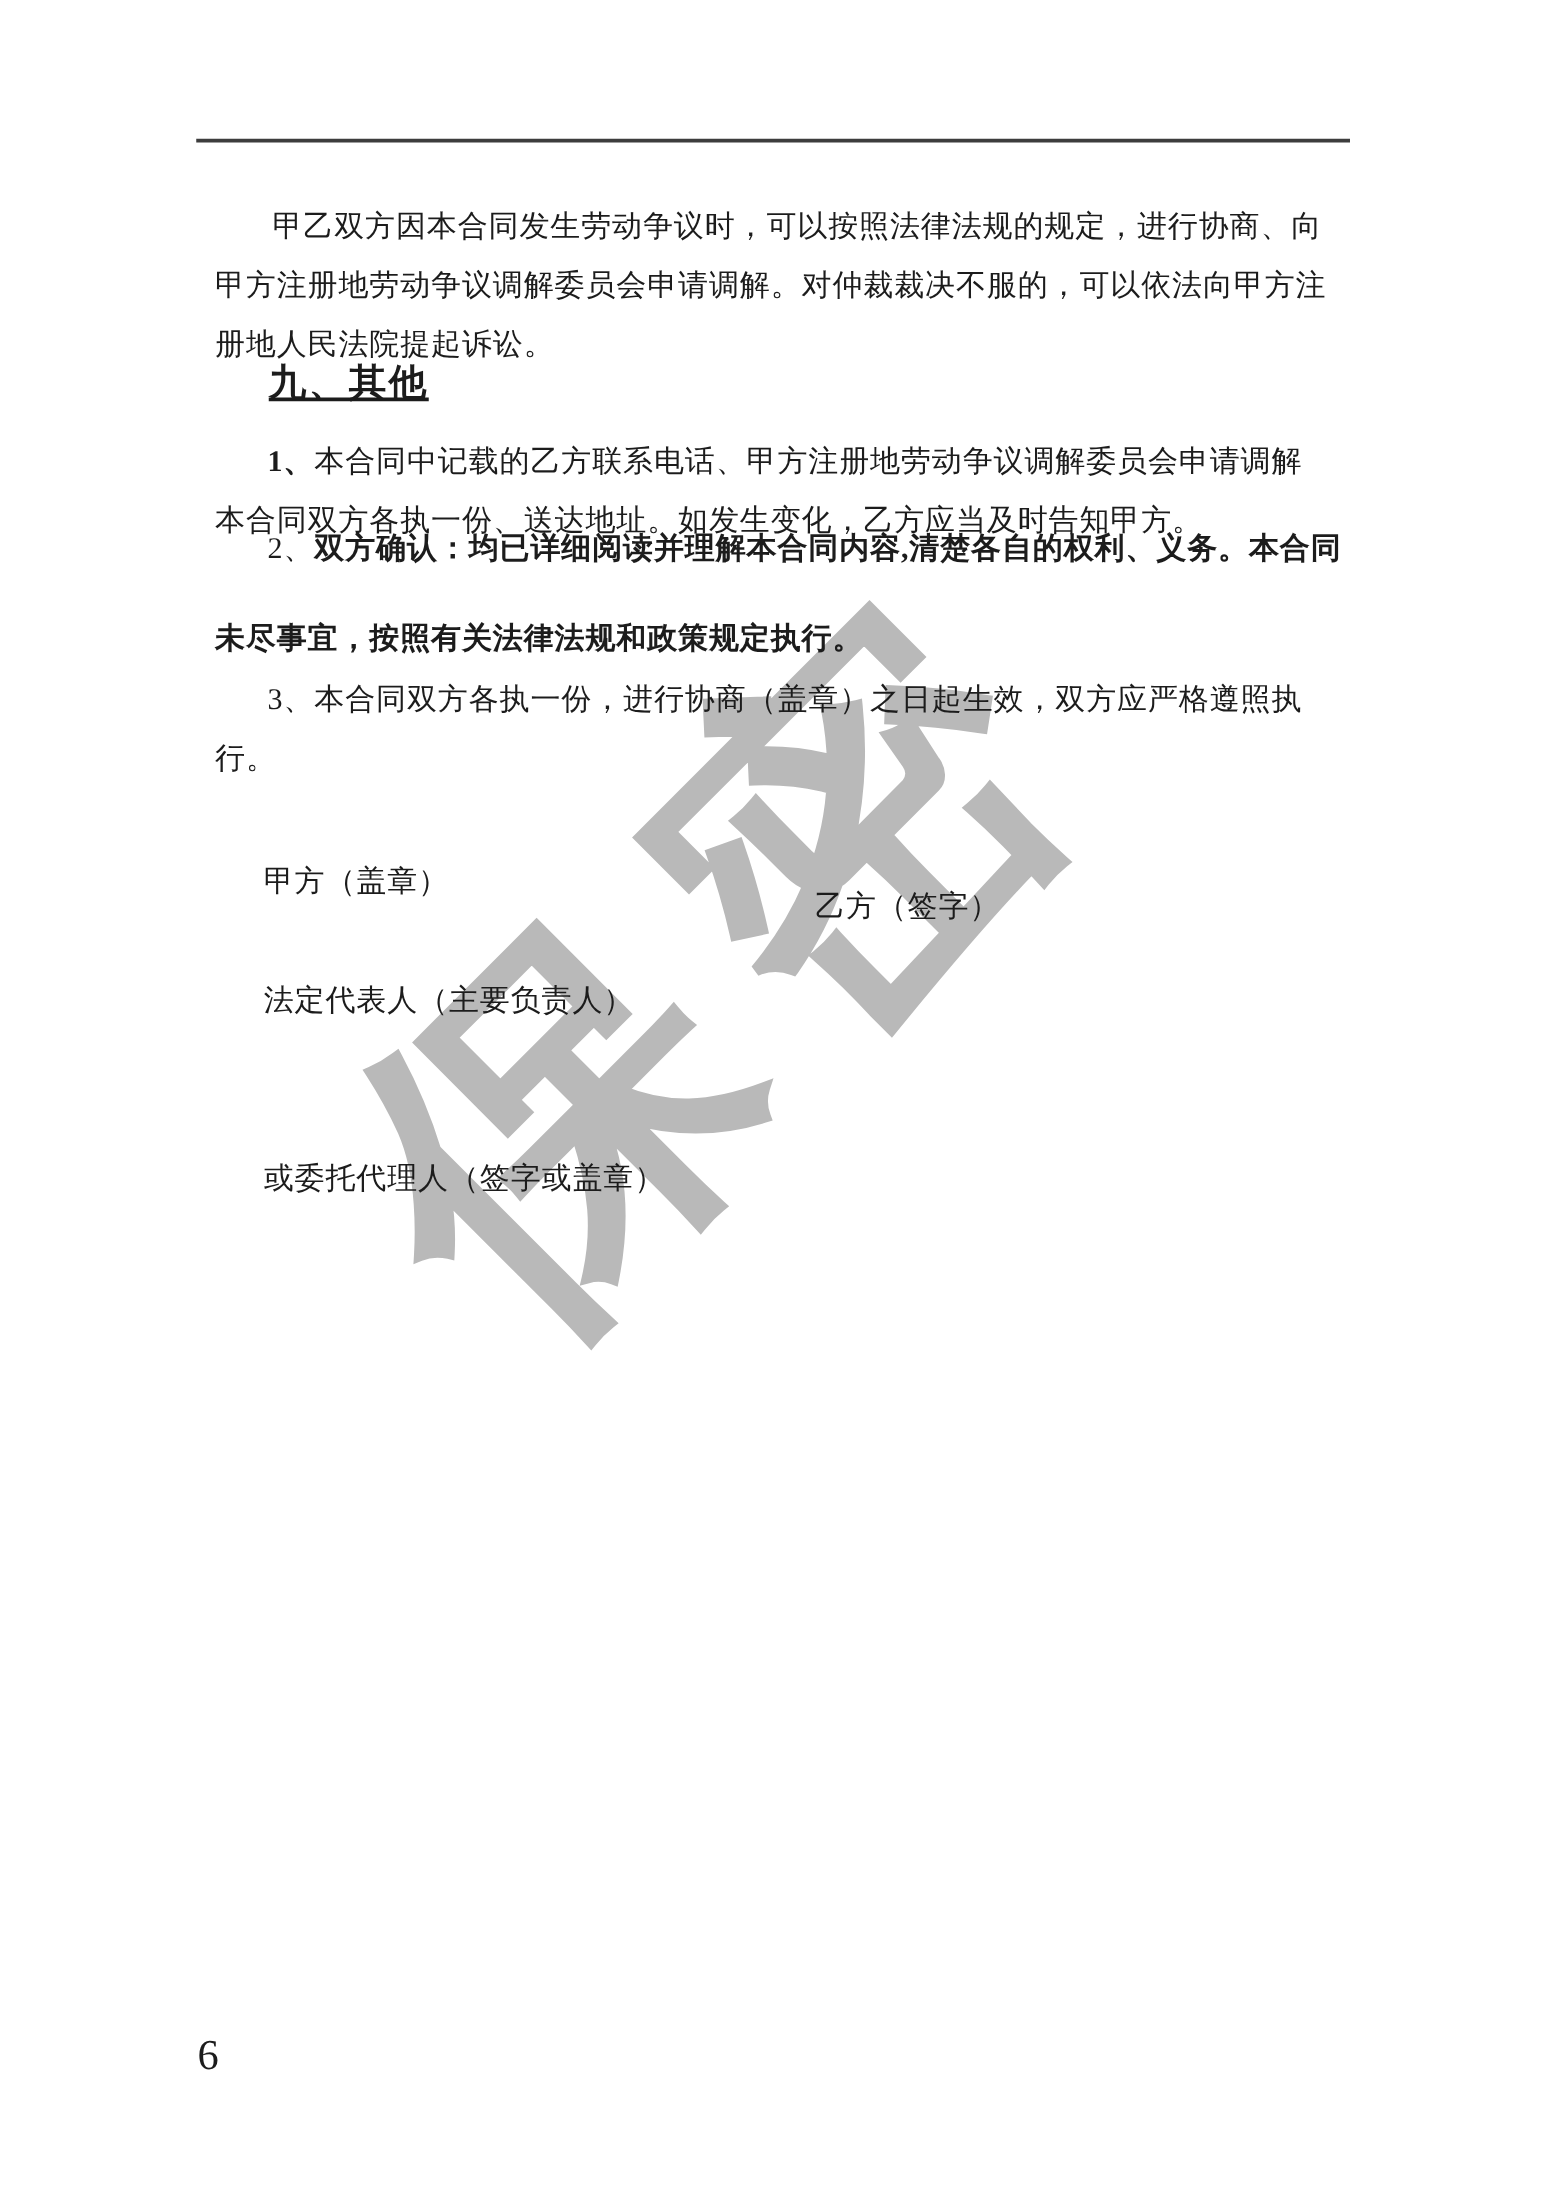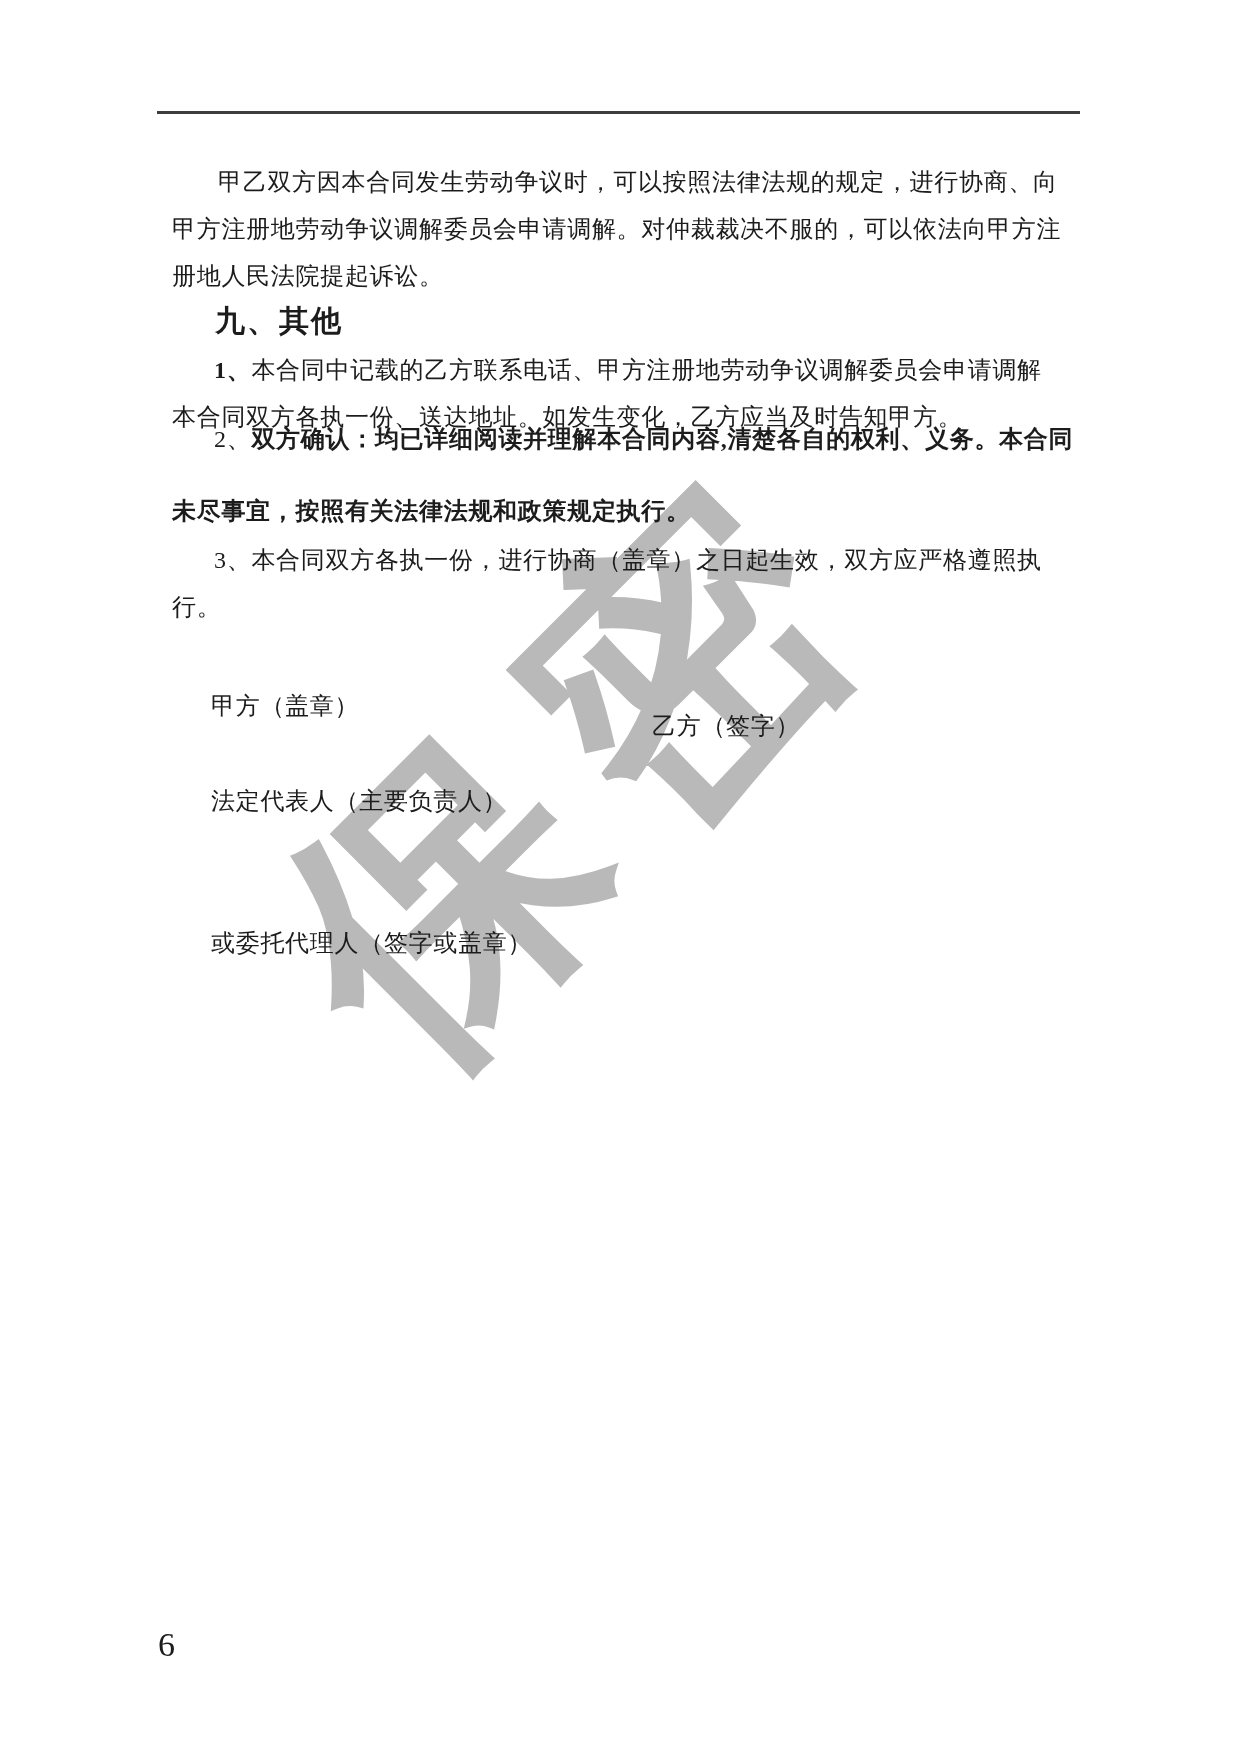--- a/index.html
+++ b/index.html
@@ -74,21 +74,21 @@
   <div class="watermark">保密</div>
 
   <div class="rule"></div>
 
   <div class="line" style="left:172px; top:217px;">甲方注册地劳动争议调解委员会申请调解。对仲裁裁决不服的，可以依法向甲方注</div>
 
   <div class="line" style="left:218px; top:170px;">甲乙双方因本合同发生劳动争议时，可以按照法律法规的规定，进行协商、向</div>
 
   <div class="line" style="left:172px; top:264px;">册地人民法院提起诉讼。</div>
 
-  <div class="heading" style="left:215px; top:306px;">九、其他</div>
+  <div class="heading" style="left:215px; top:292px;text-decoration:underline;">九、其他</div>
 
   <div class="line" style="left:214px; top:358px;">
     <span class="bold">1、</span><span>本合同中记载的乙方联系电话、甲方注册地劳动争议调解委员会申请调解</span>
   </div>
 
   <div class="line" style="left:172px; top:405px;">本合同双方各执一份、送达地址。如发生变化，乙方应当及时告知甲方。</div>
 
   <div class="line" style="left:214px; top:427px;">
     <span>2、</span><span class="bold">双方确认：均已详细阅读并理解本合同内容,清楚各自的权利、义务。本合同</span>
   </div>

